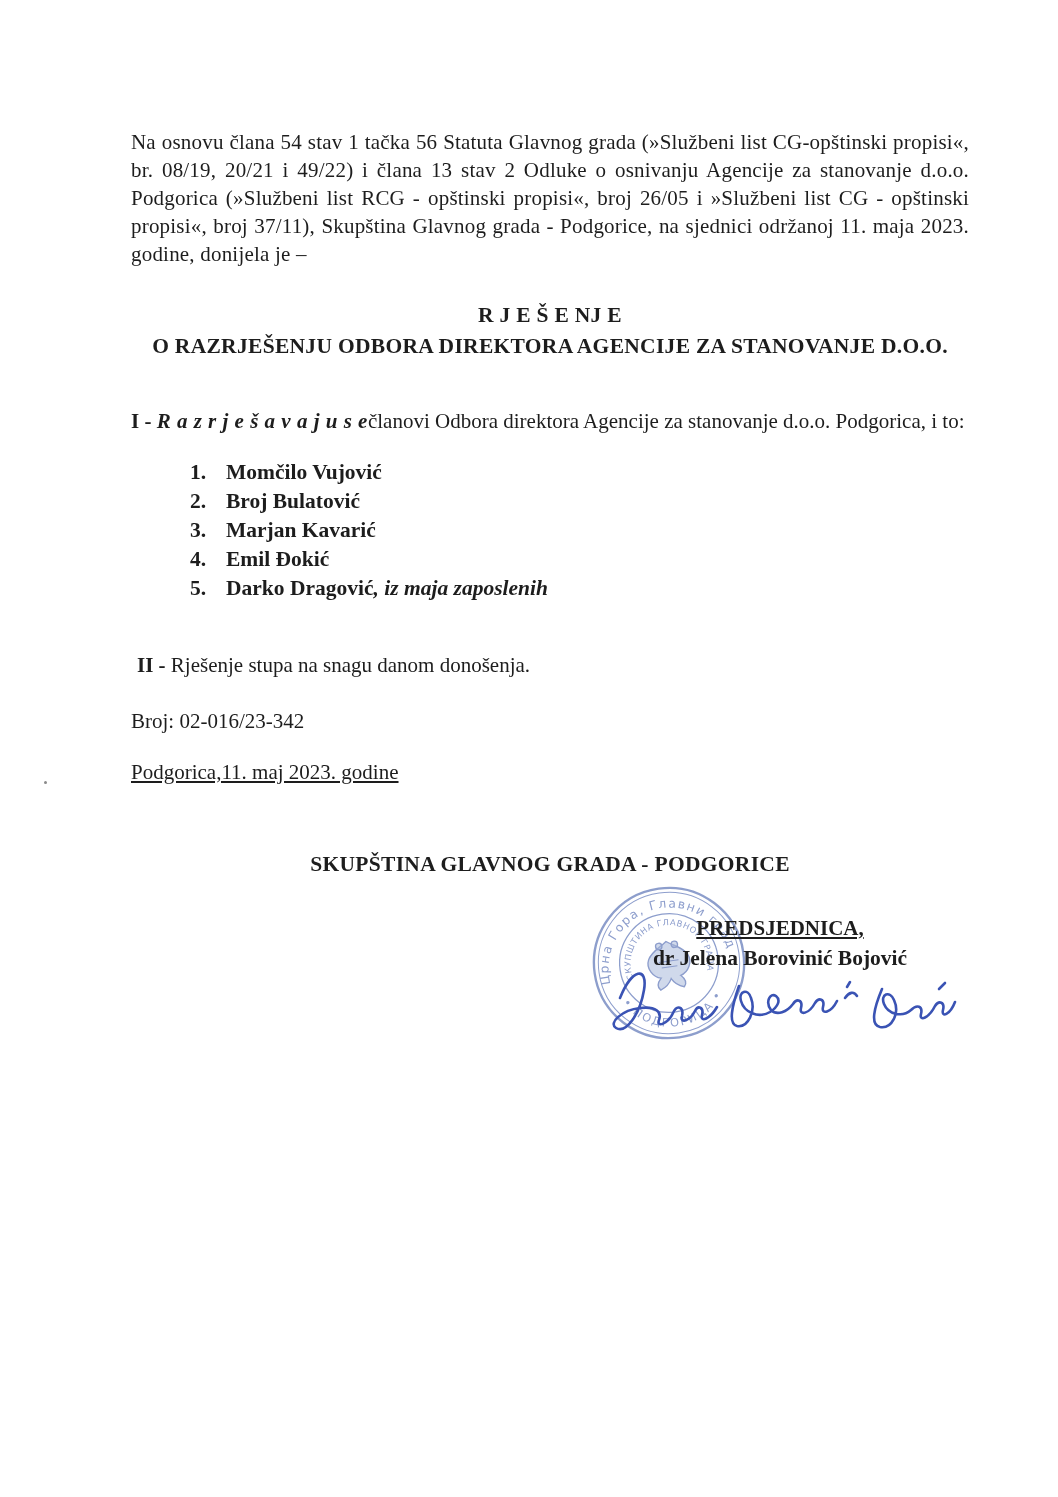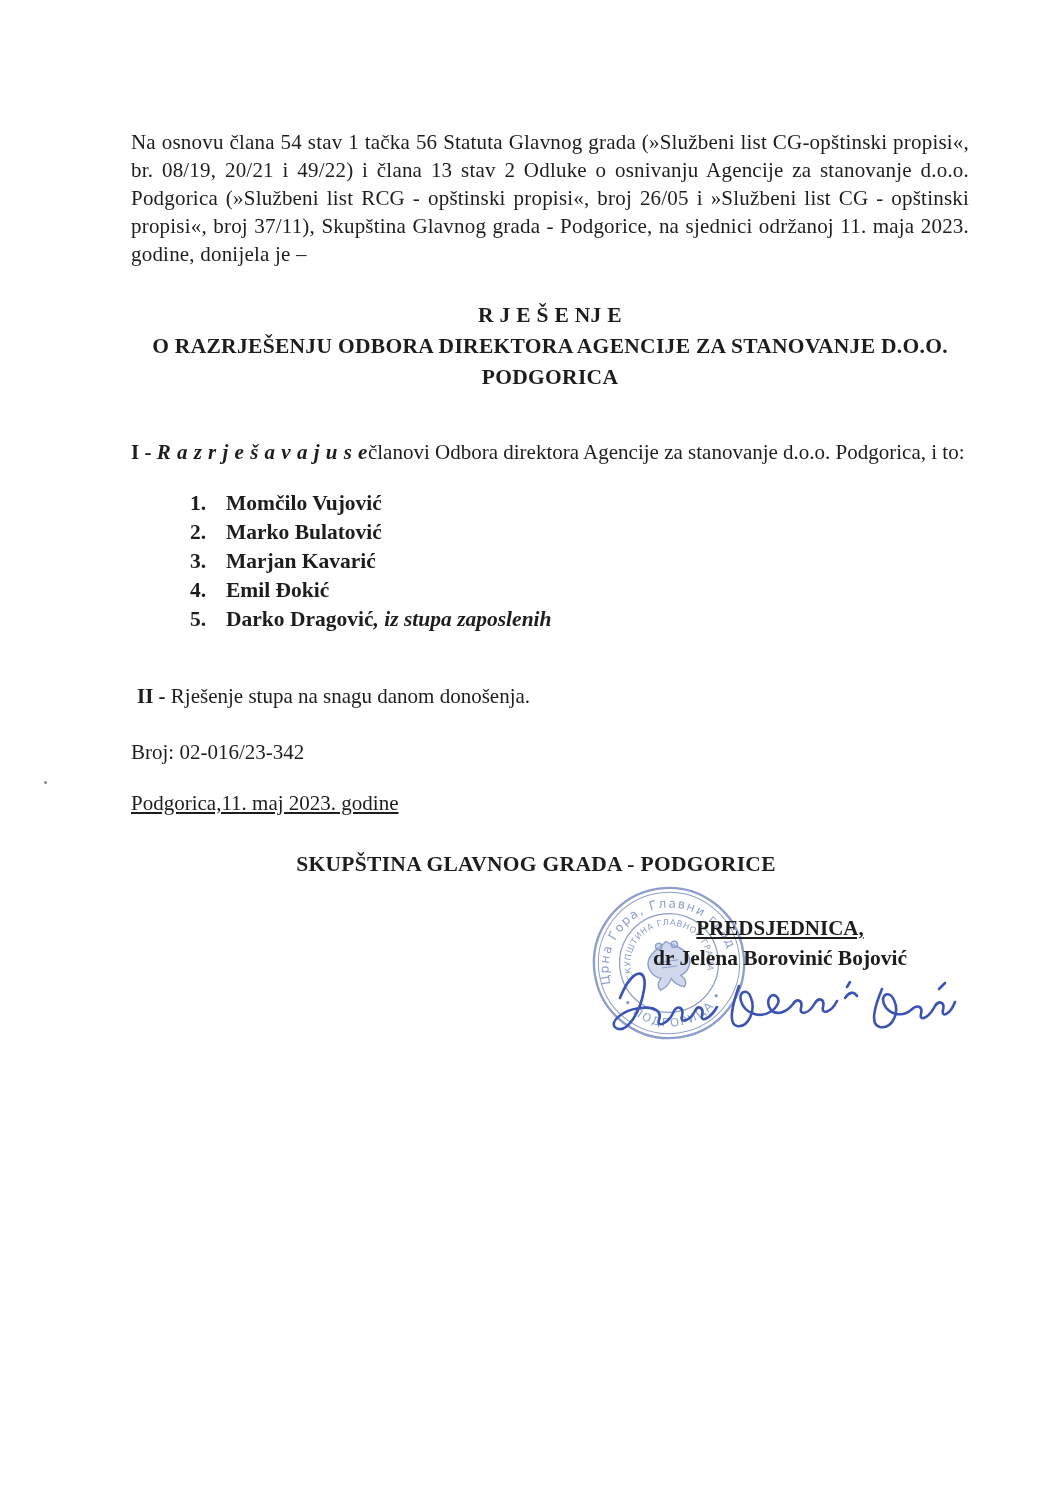--- a/index.html
+++ b/index.html
@@ -65,21 +65,21 @@
     font-size: 21px;
     line-height: 30px;
   }
   .place-date {
     font-size: 21px;
     line-height: 30px;
     text-decoration: underline;
   }
   .assembly-line {
     position: absolute;
-    left: 28px; top: 852px;
+    left: 42px; top: 852px;
     width: 1016px;
     text-align: center;
     font-weight: bold;
     font-size: 21.5px;
     letter-spacing: 0.3px;
     z-index: 2;
   }
   .signatory-block {
     position: absolute;
     left: 630px; top: 913px;
@@ -123,50 +123,49 @@
 </head>
 <body>
 
 <div class="doc">
 
   <p class="intro">Na osnovu člana 54 stav 1 tačka 56 Statuta Glavnog grada (»Službeni list CG-opštinski propisi«, br. 08/19, 20/21 i 49/22) i člana 13 stav 2 Odluke o osnivanju Agencije za stanovanje d.o.o. Podgorica (»Službeni list RCG - opštinski propisi«, broj 26/05 i »Službeni list CG - opštinski propisi«, broj 37/11), Skupština Glavnog grada - Podgorice, na sjednici održanoj 11. maja 2023. godine, donijela je –</p>
 
   <div class="title-block">
     <div>R J E Š E NJ E</div>
     <div>O RAZRJEŠENJU ODBORA DIREKTORA AGENCIJE ZA STANOVANJE D.O.O.</div>
-    <div>PODGORICA</div>
   </div>
 
   <p class="section-i"><span class="numeral">I -</span> <span class="emph">R a z r j e š a v a j u  s e</span><span>članovi Odbora direktora Agencije za stanovanje d.o.o. Podgorica, i to:</span></p>
 
   <div class="members">
     <div class="member-row">
       <span class="member-num">1.</span>
         <span class="member-name">Momčilo Vujović</span>
         <span class="member-note"></span>
     </div>
     <div class="member-row">
       <span class="member-num">2.</span>
-        <span class="member-name">Marko Bulatović</span>
+        <span class="member-name">Broj Bulatović</span>
         <span class="member-note"></span>
     </div>
     <div class="member-row">
       <span class="member-num">3.</span>
         <span class="member-name">Marjan Kavarić</span>
         <span class="member-note"></span>
     </div>
     <div class="member-row">
       <span class="member-num">4.</span>
         <span class="member-name">Emil Đokić</span>
         <span class="member-note"></span>
     </div>
     <div class="member-row">
       <span class="member-num">5.</span>
         <span class="member-name">Darko Dragović</span>
-        <span class="member-note">, iz stupa zaposlenih</span>
+        <span class="member-note">, iz maja zaposlenih</span>
     </div>
   </div>
 
   <p class="section-ii"><span class="numeral">II -</span> <span>Rješenje stupa na snagu danom donošenja.</span></p>
 
   <p class="ref-number">Broj: 02-016/23-342</p>
   <p class="place-date">Podgorica,11. maj 2023. godine</p>
 
 </div>
 

